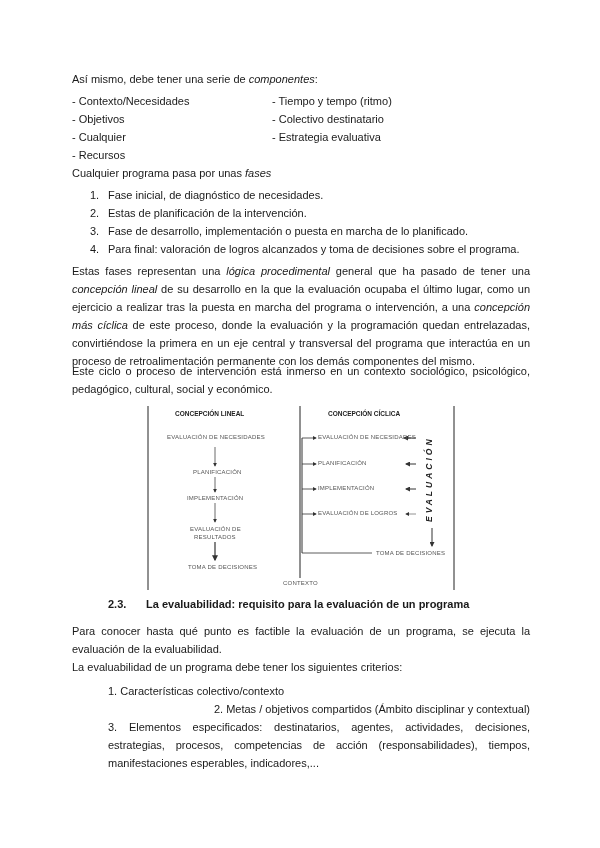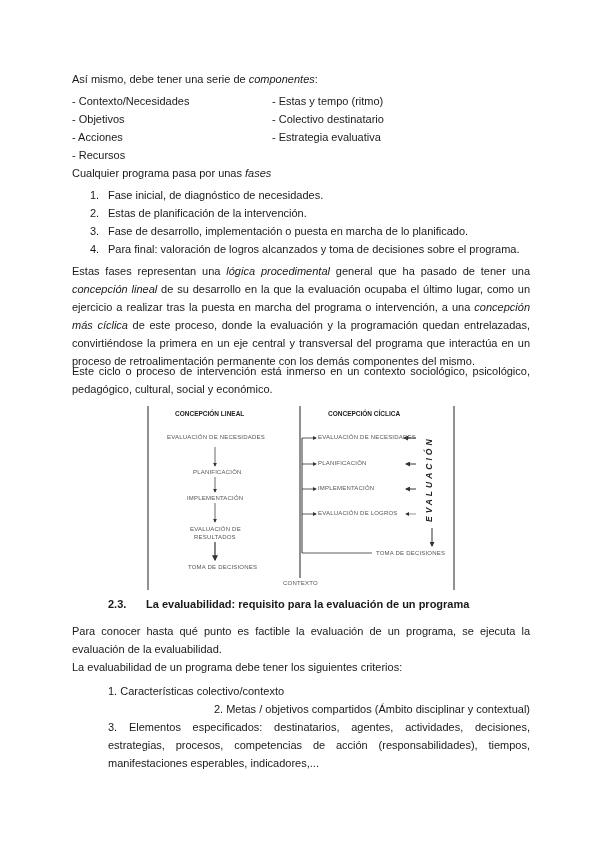--- a/index.html
+++ b/index.html
@@ -27,25 +27,25 @@
 </head>
 <body>
 
 <div class="page">
 
   <p class="p" style="top:70px;"><span>Así mismo, debe tener una serie de </span><span class="em">componentes</span><span>:</span></p>
 
   <div class="col2" style="left:72px; top:92px; line-height:18px;">
     <div>- Contexto/Necesidades</div>
     <div>- Objetivos</div>
-    <div>- Acciones</div>
+    <div>- Cualquier</div>
     <div>- Recursos</div>
   </div>
   <div class="col2" style="left:272px; top:92px; line-height:18px;">
-    <div>- Estas y tempo (ritmo)</div>
+    <div>- Tiempo y tempo (ritmo)</div>
     <div>- Colectivo destinatario</div>
     <div>- Estrategia evaluativa</div>
   </div>
 
   <p class="p" style="top:164px;"><span>Cualquier programa pasa por unas </span><span class="em">fases</span></p>
 
   <div class="ol-item" style="top:186px;"><span class="num">1.</span><span>Fase inicial, de diagnóstico de necesidades.</span></div>
   <div class="ol-item" style="top:204px;"><span class="num">2.</span><span>Estas de planificación de la intervención.</span></div>
   <div class="ol-item" style="top:222px;"><span class="num">3.</span><span>Fase de desarrollo, implementación o puesta en marcha de lo planificado.</span></div>
   <div class="ol-item" style="top:240px;"><span class="num">4.</span><span>Para final: valoración de logros alcanzados y toma de decisiones sobre el programa.</span></div>

